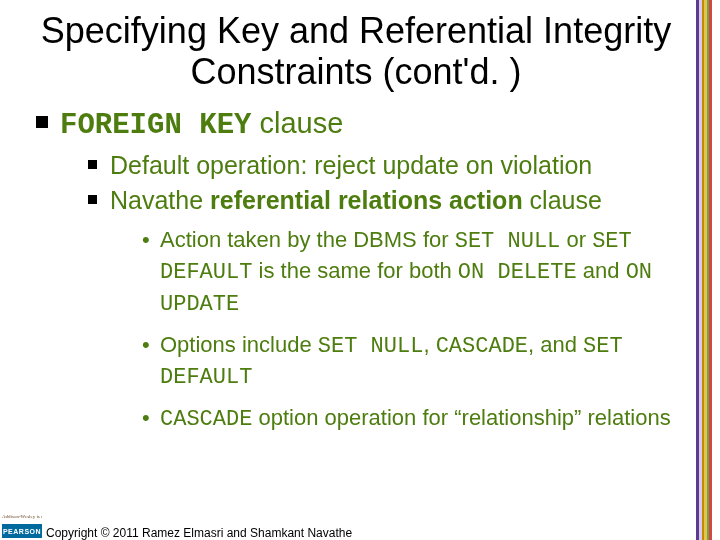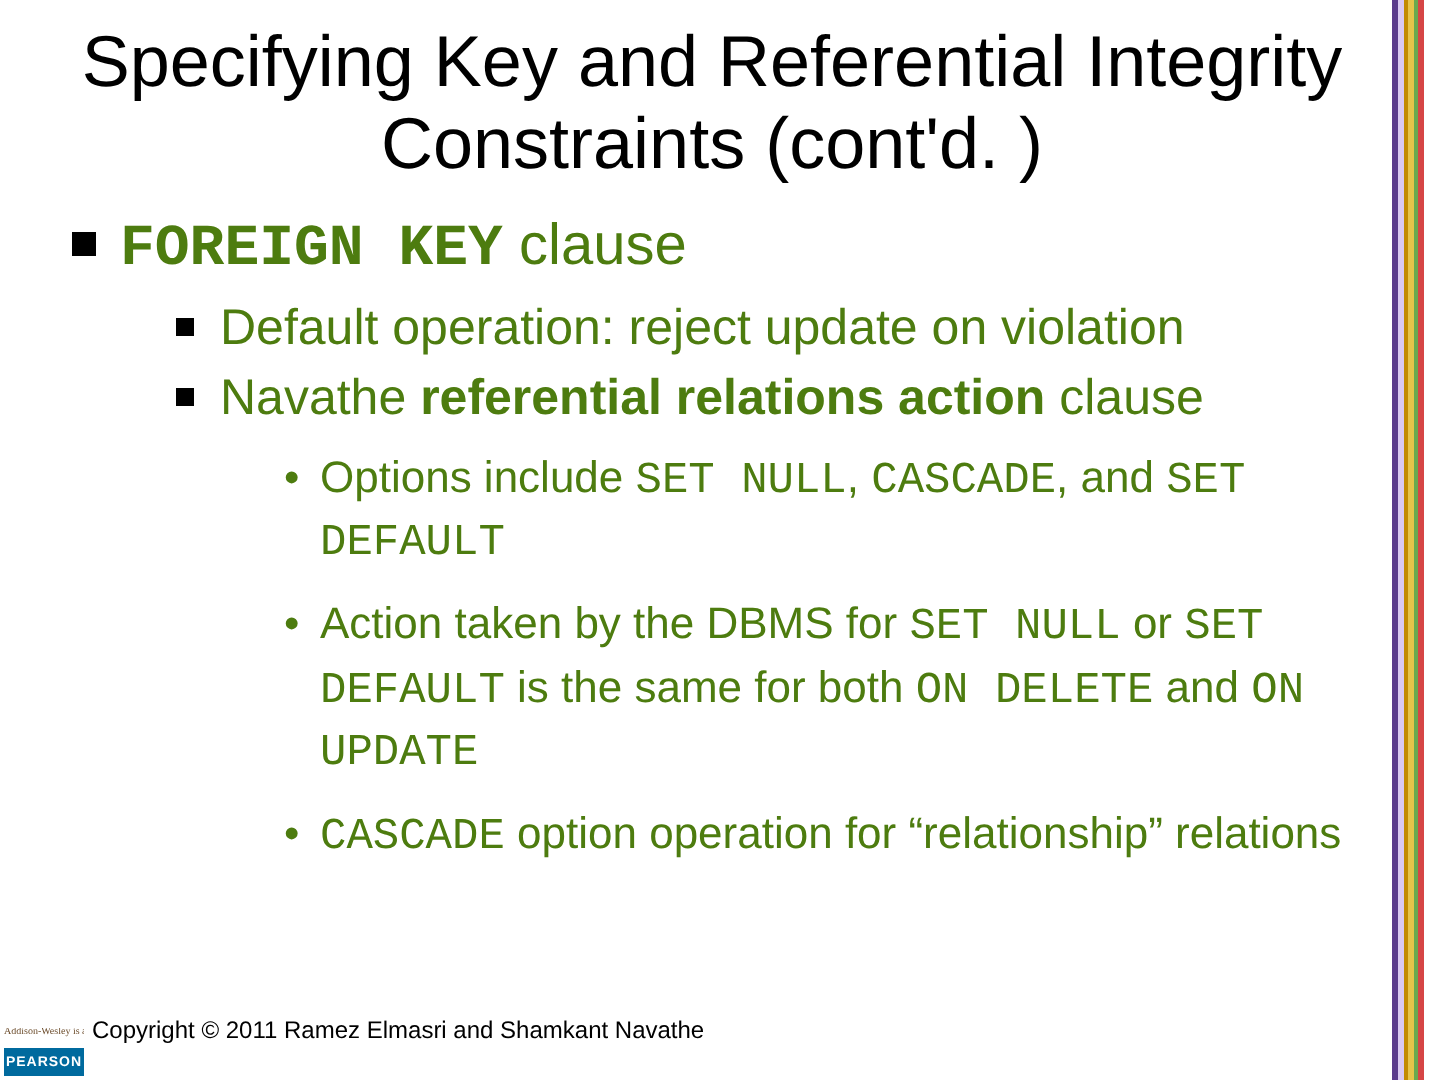--- a/index.html
+++ b/index.html
@@ -111,21 +111,21 @@
   .b { font-weight: bold; }
   .footer {
     position: absolute;
     left: 0;
     bottom: 0;
     width: 720px;
     height: 32px;
     box-sizing: border-box;
     padding-left: 46px;
     display: flex;
-    align-items: flex-start;
+    align-items: flex-end;
   }
   .logo {
     position: absolute;
     left: 2px;
     bottom: 2px;
     width: 40px;
     height: 30px;
     display: flex;
     flex-direction: column;
     justify-content: flex-end;
@@ -169,24 +169,24 @@
       <li>
         <span class="code b">FOREIGN KEY</span><span> clause</span>
 
         <ul class="lvl2">
           <li>Default operation: reject update on violation</li>
           <li>
             <span>Navathe </span><span class="b">referential relations action</span><span> clause</span>
 
             <ul class="lvl3">
               <li>
-                <span>Options include </span><span class="code">SET NULL</span><span>, </span><span class="code">CASCADE</span><span>, and </span><span class="code">SET DEFAULT</span>
+                <span>Action taken by the DBMS for </span><span class="code">SET NULL</span><span> or </span><span class="code">SET DEFAULT</span><span> is the same for both </span><span class="code">ON DELETE</span><span> and </span><span class="code">ON UPDATE</span>
               </li>
               <li>
-                <span>Action taken by the DBMS for </span><span class="code">SET NULL</span><span> or </span><span class="code">SET DEFAULT</span><span> is the same for both </span><span class="code">ON DELETE</span><span> and </span><span class="code">ON UPDATE</span>
+                <span>Options include </span><span class="code">SET NULL</span><span>, </span><span class="code">CASCADE</span><span>, and </span><span class="code">SET DEFAULT</span>
               </li>
               <li>
                 <span class="code">CASCADE</span><span> option operation for “relationship” relations</span>
               </li>
             </ul>
           </li>
         </ul>
       </li>
     </ul>
   </div>

